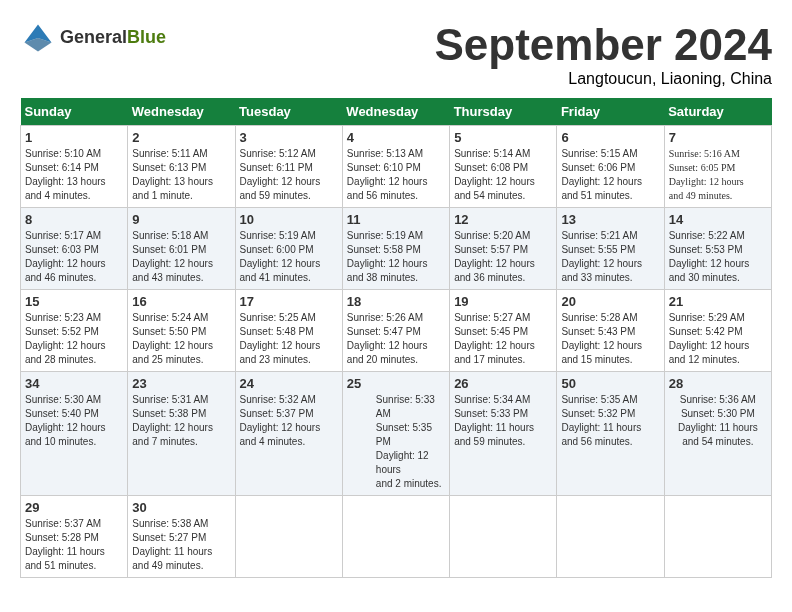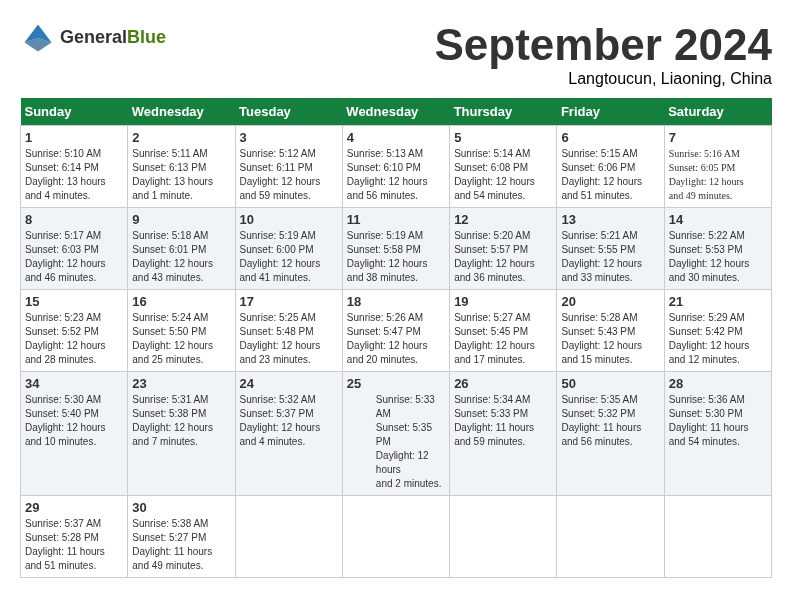--- a/index.html
+++ b/index.html
@@ -313,21 +313,21 @@
         </td>
         <td>
           <span class="day-num">50</span>
           <div class="day-info" style="white-space: pre-line;">Sunrise: 5:35 AM
 Sunset: 5:32 PM
 Daylight: 11 hours
 and 56 minutes.</div>
         </td>
         <td>
           <span class="day-num">28</span>
-          <div class="day-info" style="white-space: pre-line;">Sunrise: 5:36 AM
+          <div class="day-info" style="white-space: pre-line; text-align: center;">Sunrise: 5:36 AM
 Sunset: 5:30 PM
 Daylight: 11 hours
 and 54 minutes.</div>
         </td>
       </tr>
       <tr>
         <td>
           <span class="day-num">29</span>
           <div class="day-info" style="white-space: pre-line;">Sunrise: 5:37 AM
 Sunset: 5:28 PM

